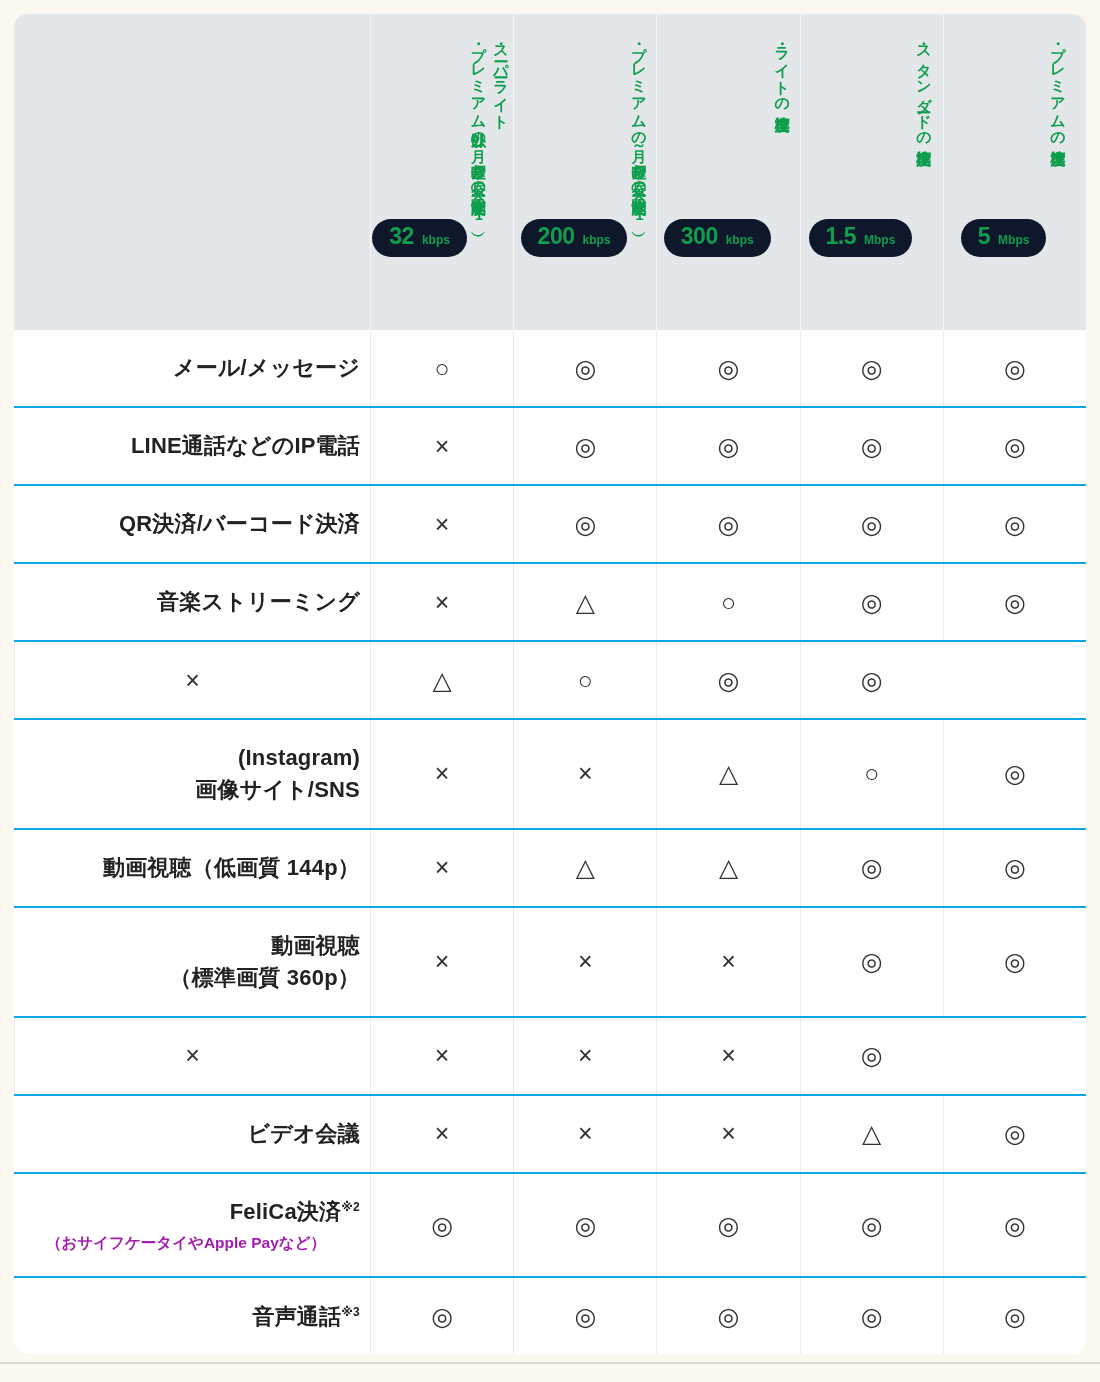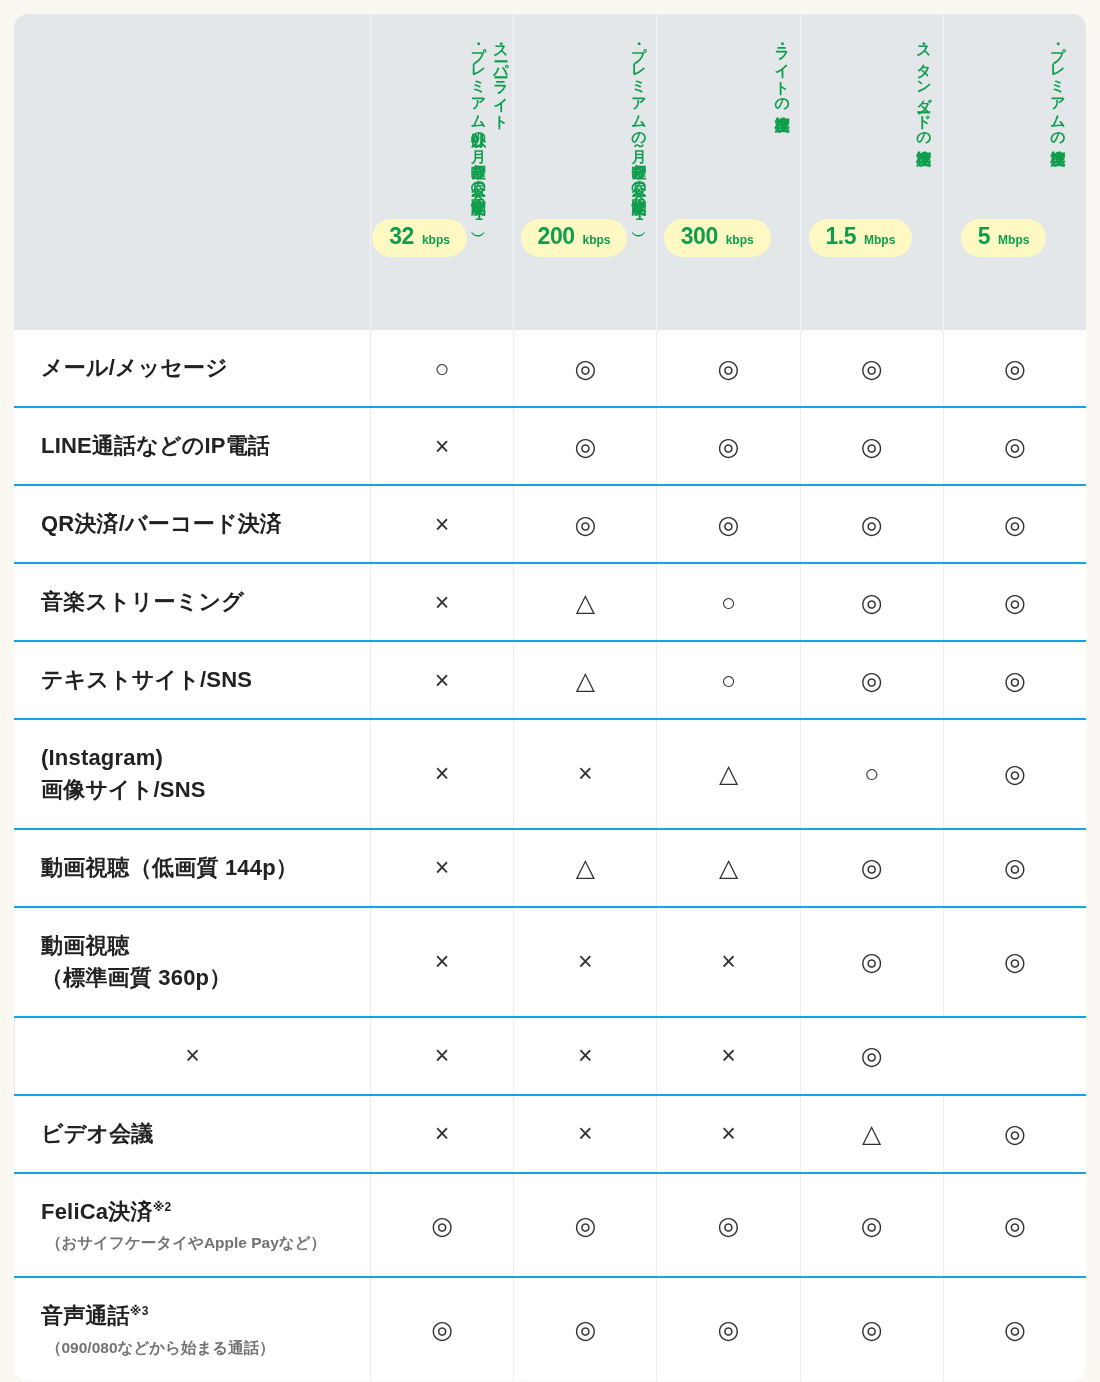--- a/index.html
+++ b/index.html
@@ -3,33 +3,33 @@
 <meta charset="utf-8">
 <style>
   html,body { margin:0; padding:0; background:#faf8f1; font-family:"Liberation Sans","DejaVu Sans",sans-serif; }
   .page { padding:14px 14px 0; }
   .table { border-radius:14px; overflow:hidden; background:#ffffff; }
 
   
   .header { display:grid; grid-template-columns:356px repeat(5,1fr); background:#e3e7ea; height:316px; }
   .header-cell { border-left:1px solid #f3f5f6; padding-top:22px; text-align:center; box-sizing:border-box; }
   .header-spacer { border-left:none; }
-  .badge { display:inline-flex; align-items:baseline; background:#fef9c3; color:#0f9e4e; border-radius:20px; padding:4px 17px 7px; margin-bottom:15px; white-space:nowrap;gap:8px; }
+  .badge { display:inline-flex; align-items:baseline; background:#0f172a; color:#0f9e4e; border-radius:20px; padding:4px 17px 7px; margin-bottom:15px; white-space:nowrap;gap:8px; }
   .badge-num { font-size:23px; font-weight:800; letter-spacing:-0.5px; }
   .badge-unit { font-size:12px; font-weight:800; }
   .notes { display:inline-block; writing-mode:vertical-rl; text-orientation:upright; height:208px; font-size:15px; line-height:1.5; font-weight:700; color:#0f9e4e; text-align:start; }
   .note-item { display:block; }
 
   
   .row { display:grid; grid-template-columns:356px repeat(5,1fr); border-top:2px solid #0ea5e9; min-height:76px; }
   .row:first-child { border-top:none; }
   .label-cell { display:flex; flex-direction:column; justify-content:center; padding:22px 10px 22px 27px; box-sizing:border-box; }
-  .row-label { font-size:22px; font-weight:700; color:#222222; line-height:1.45; letter-spacing:0.2px; }
+  .row-label { font-size:22px; font-weight:700; color:#222222; line-height:1.45; letter-spacing:0.2px;text-align:right; }
   .row-label sup { font-size:12px; font-weight:700; }
-  .row-sub { font-size:15.5px; font-weight:600; color:#737373; margin-top:6px; padding-left:5px; }
+  .row-sub { font-size:15.5px; font-weight:600; color:#a21caf; margin-top:6px; padding-left:5px; }
   .sym-cell { display:flex; align-items:center; justify-content:center; border-left:1px solid #ececec; font-size:25px; font-weight:400; color:#333333; }
 
   .bottom-divider { height:2px; background:#d9d8d2; margin-top:8px; width:100%; }
 </style>
 </head>
 <body>
 
 <div class="page">
   <div class="table">
     <div class="header">
@@ -92,23 +92,20 @@
           <div class="label-cell">
             <div class="row-label"><span>音楽ストリーミング</span></div>
           </div>
           <div class="sym-cell">×</div>
           <div class="sym-cell">△</div>
           <div class="sym-cell">○</div>
           <div class="sym-cell">◎</div>
           <div class="sym-cell">◎</div>
         </div>
         <div class="row">
-          <div class="label-cell">
-            <div class="row-label"><span>テキストサイト/SNS</span></div>
-          </div>
           <div class="sym-cell">×</div>
           <div class="sym-cell">△</div>
           <div class="sym-cell">○</div>
           <div class="sym-cell">◎</div>
           <div class="sym-cell">◎</div>
         </div>
         <div class="row">
           <div class="label-cell">
             <div class="row-label">(Instagram)</div>
             <div class="row-label"><span>画像サイト/SNS</span></div>
@@ -164,21 +161,20 @@
           </div>
           <div class="sym-cell">◎</div>
           <div class="sym-cell">◎</div>
           <div class="sym-cell">◎</div>
           <div class="sym-cell">◎</div>
           <div class="sym-cell">◎</div>
         </div>
         <div class="row">
           <div class="label-cell">
             <div class="row-label"><span>音声通話</span><sup>※3</sup></div>
-            <div class="row-sub">（090/080などから始まる通話）</div>
           </div>
           <div class="sym-cell">◎</div>
           <div class="sym-cell">◎</div>
           <div class="sym-cell">◎</div>
           <div class="sym-cell">◎</div>
           <div class="sym-cell">◎</div>
         </div>
       </div>
   </div>
 </div>

